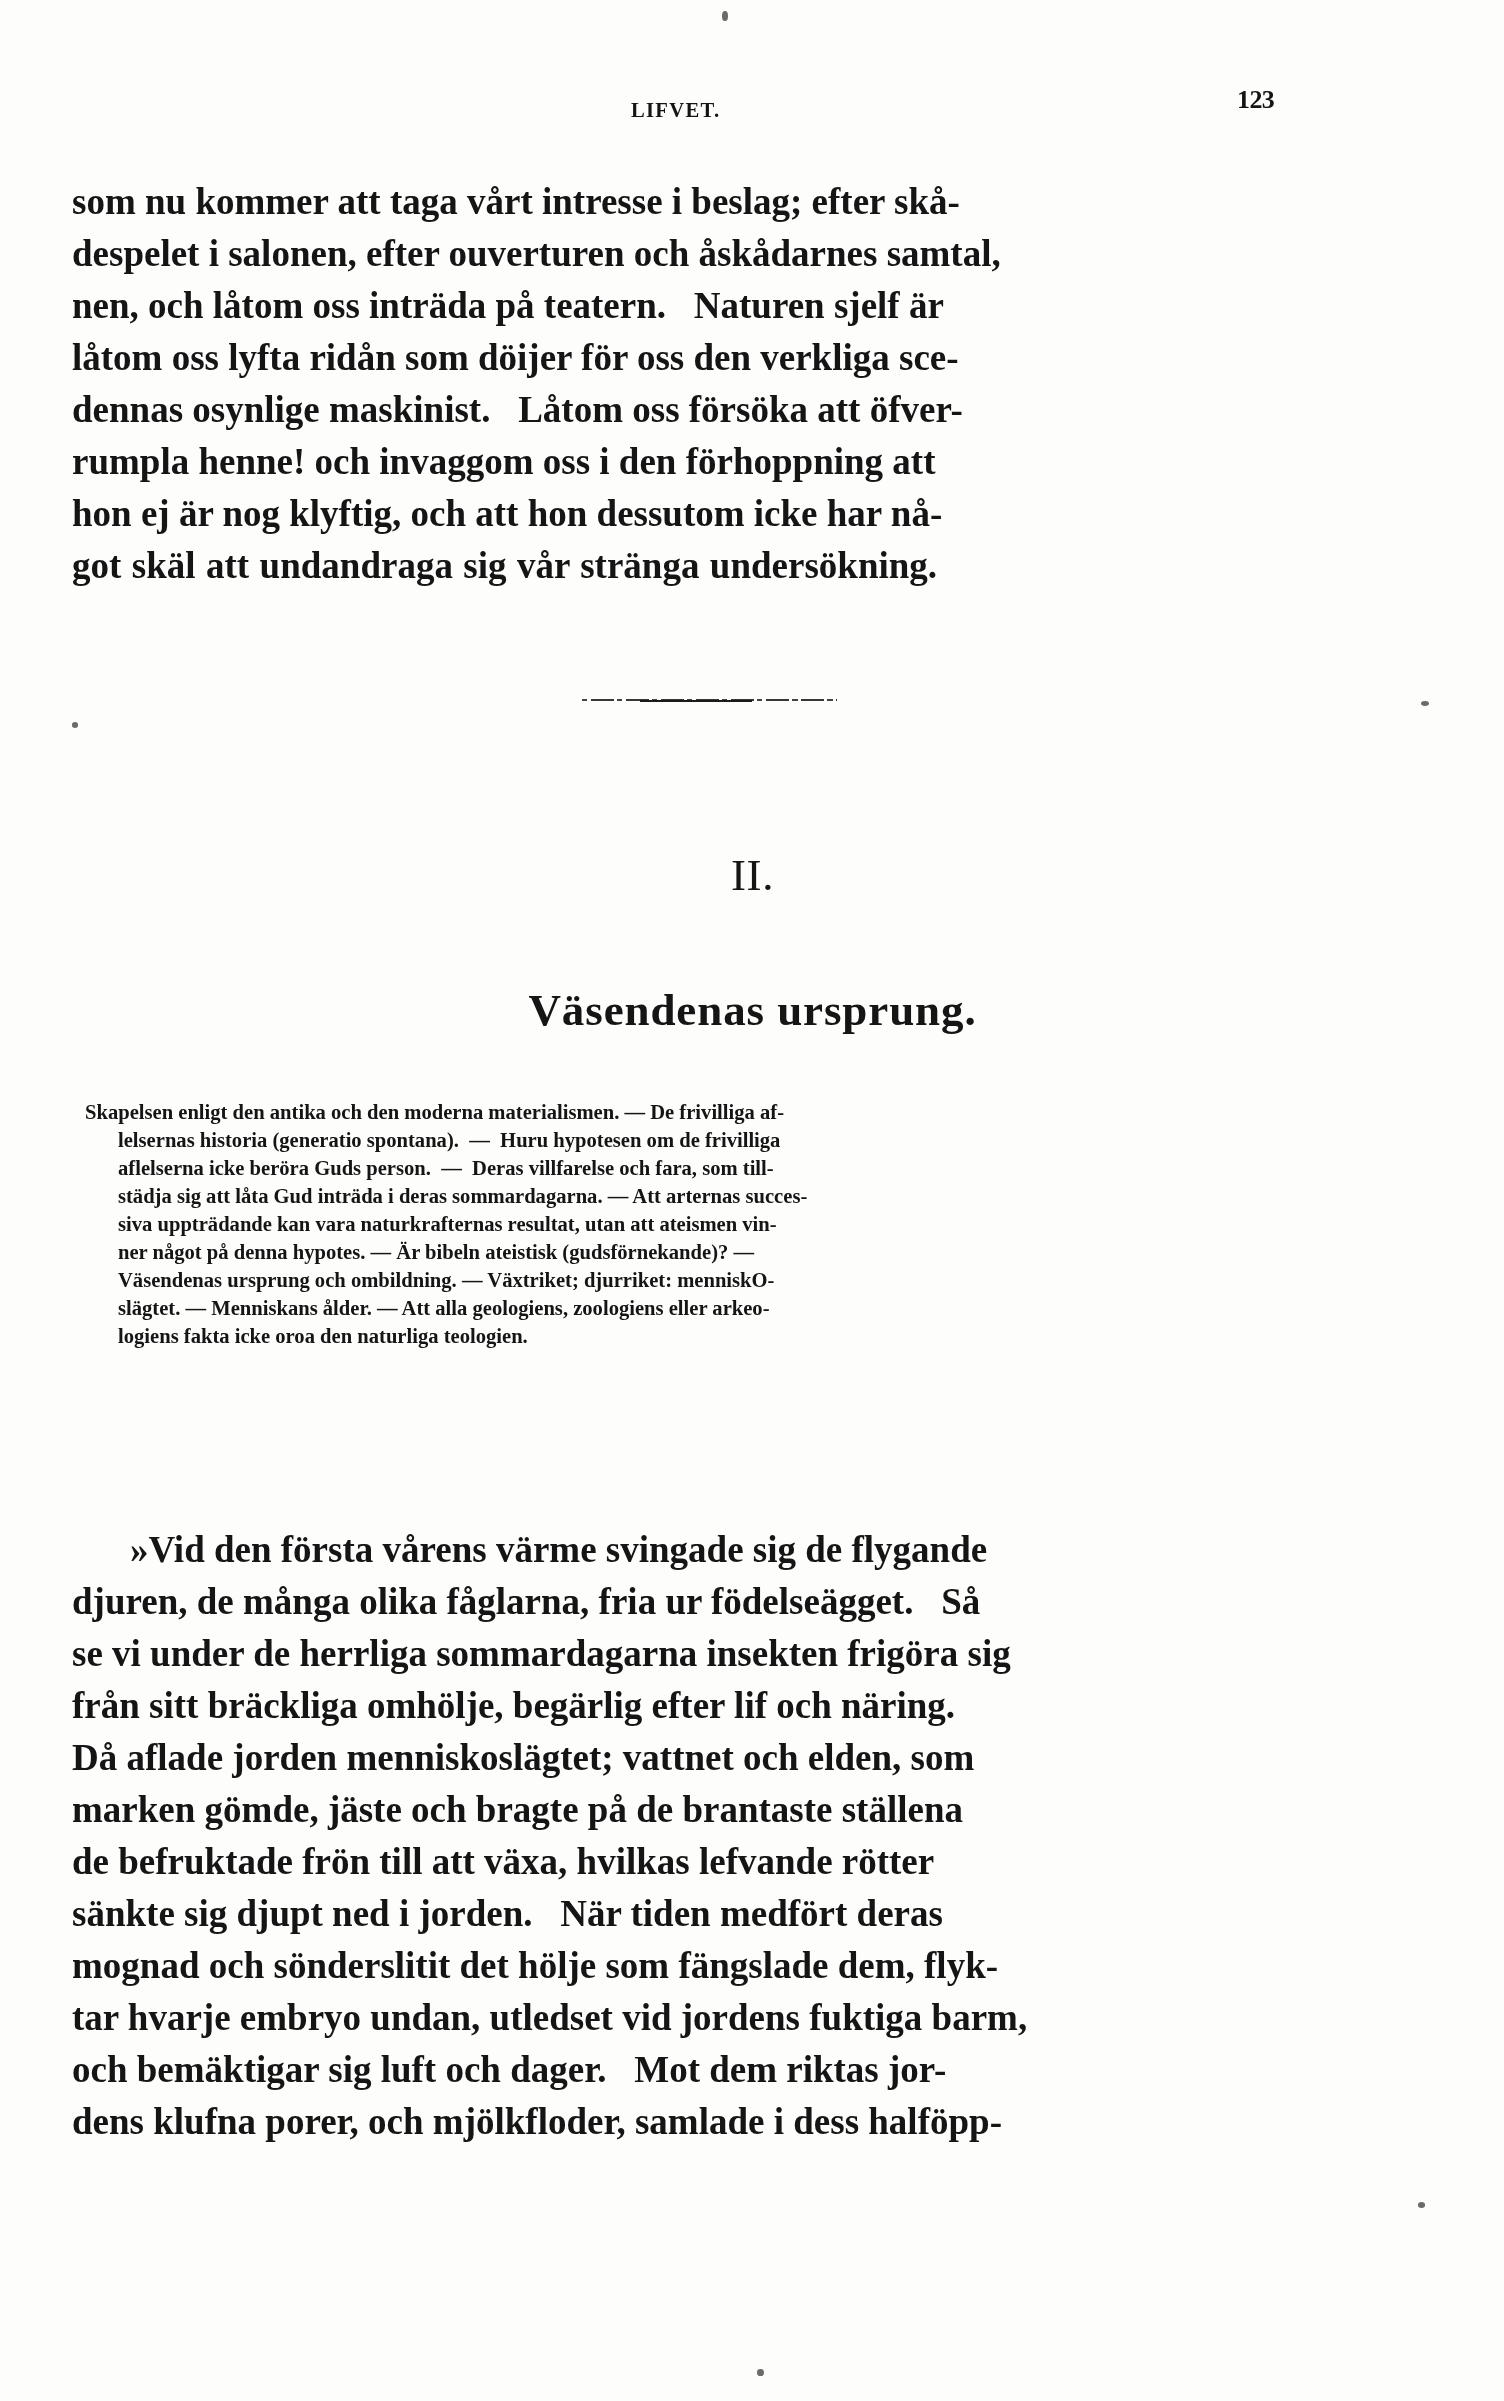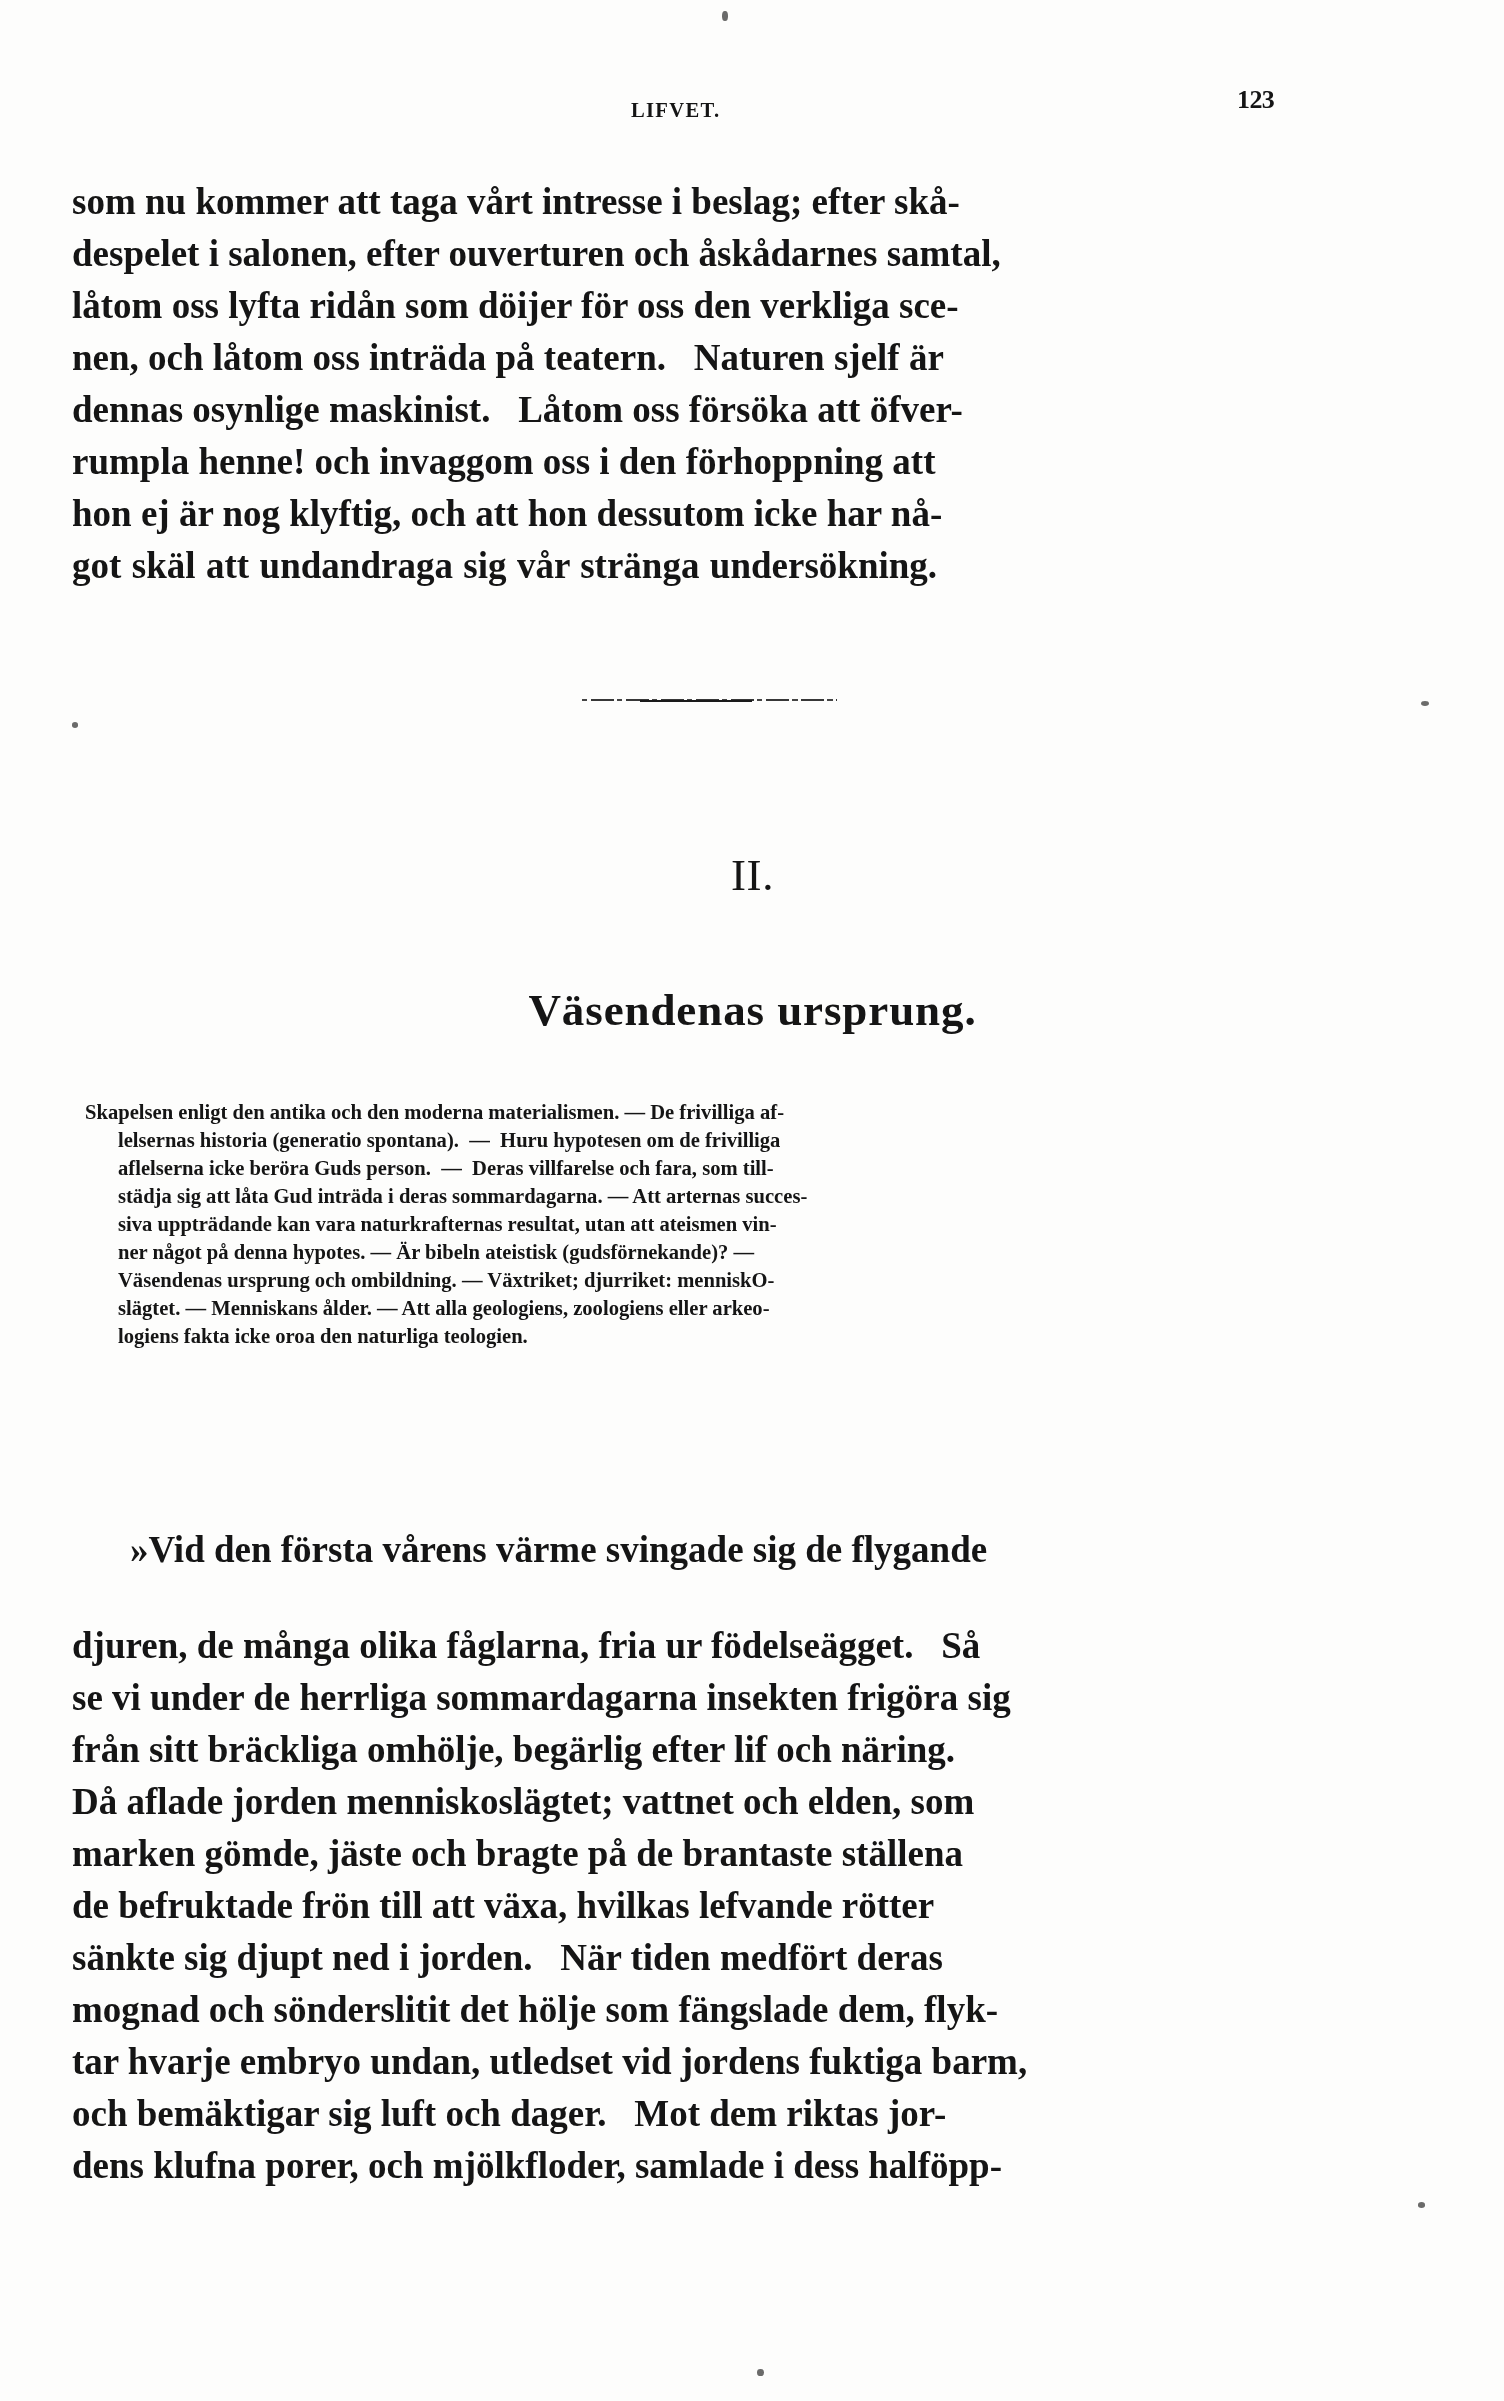--- a/index.html
+++ b/index.html
@@ -165,22 +165,22 @@
   <div class="speck speck-bottom"></div>
 
   <div class="runhead">
     <span class="runhead-title ink">LIFVET.</span>
     <span class="runhead-folio ink">123</span>
   </div>
 
   <div class="col body-block para-top ink" id="para-top">
       <span class="ln" style="display: block; white-space: pre; word-spacing: 0px;">som nu kommer att taga vårt intresse i beslag; efter skå-</span>
       <span class="ln" style="display: block; white-space: pre; word-spacing: 0px;">despelet i salonen, efter ouverturen och åskådarnes samtal,</span>
+      <span class="ln" style="display: block; white-space: pre; word-spacing: 0px;">nen, och låtom oss inträda på teatern.   Naturen sjelf är</span>
       <span class="ln" style="display: block; white-space: pre; word-spacing: 0px;">låtom oss lyfta ridån som döijer för oss den verkliga sce-</span>
-      <span class="ln" style="display: block; white-space: pre; word-spacing: 0px;">nen, och låtom oss inträda på teatern.   Naturen sjelf är</span>
       <span class="ln" style="display: block; white-space: pre; word-spacing: 0px;">dennas osynlige maskinist.   Låtom oss försöka att öfver-</span>
       <span class="ln" style="display: block; white-space: pre; word-spacing: 0px;">rumpla henne! och invaggom oss i den förhoppning att</span>
       <span class="ln" style="display: block; white-space: pre; word-spacing: 0px;">hon ej är nog klyftig, och att hon dessutom icke har nå-</span>
       <span class="ln">got skäl att undandraga sig vår stränga undersökning.</span>
     </div>
 
   <div class="divider"></div>
   <div class="divider-solid"></div>
 
   <div class="chapter-num ink">II.</div>
@@ -194,21 +194,21 @@
       <span class="sln" style="display: block; white-space: pre; word-spacing: 0px; text-indent: 33px;">städja sig att låta Gud inträda i deras sommardagarna. — Att arternas succes-</span>
       <span class="sln" style="display: block; white-space: pre; word-spacing: 0px; text-indent: 33px;">siva uppträdande kan vara naturkrafternas resultat, utan att ateismen vin-</span>
       <span class="sln" style="display: block; white-space: pre; word-spacing: 0px; text-indent: 33px;">ner något på denna hypotes. — Är bibeln ateistisk (gudsförnekande)? —</span>
       <span class="sln" style="display: block; white-space: pre; word-spacing: 0px; text-indent: 33px;">Väsendenas ursprung och ombildning. — Växtriket; djurriket: menniskO-</span>
       <span class="sln" style="display: block; white-space: pre; word-spacing: 0px; text-indent: 33px;">slägtet. — Menniskans ålder. — Att alla geologiens, zoologiens eller arkeo-</span>
       <span class="sln" style="text-indent: 33px;">logiens fakta icke oroa den naturliga teologien.</span>
     </div>
 
   <div class="col body-block para-quote ink" id="para-quote">
       <span class="ln" style="display: block; white-space: pre; word-spacing: 0px; text-indent: 58px;">»Vid den första vårens värme svingade sig de flygande</span>
-      <span class="ln" style="display: block; white-space: pre; word-spacing: 0px; margin-top: 44px;">djuren, de många olika fåglarna, fria ur födelseägget.   Så</span>
+      <span class="ln" style="display: block; white-space: pre; word-spacing: 0px;">djuren, de många olika fåglarna, fria ur födelseägget.   Så</span>
       <span class="ln" style="display: block; white-space: pre; word-spacing: 0px;">se vi under de herrliga sommardagarna insekten frigöra sig</span>
       <span class="ln" style="display: block; white-space: pre; word-spacing: 0px;">från sitt bräckliga omhölje, begärlig efter lif och näring.</span>
       <span class="ln" style="display: block; white-space: pre; word-spacing: 0px;">Då aflade jorden menniskoslägtet; vattnet och elden, som</span>
       <span class="ln" style="display: block; white-space: pre; word-spacing: 0px;">marken gömde, jäste och bragte på de brantaste ställena</span>
       <span class="ln" style="display: block; white-space: pre; word-spacing: 0px;">de befruktade frön till att växa, hvilkas lefvande rötter</span>
       <span class="ln" style="display: block; white-space: pre; word-spacing: 0px;">sänkte sig djupt ned i jorden.   När tiden medfört deras</span>
       <span class="ln" style="display: block; white-space: pre; word-spacing: 0px;">mognad och sönderslitit det hölje som fängslade dem, flyk-</span>
       <span class="ln" style="display: block; white-space: pre; word-spacing: 0px;">tar hvarje embryo undan, utledset vid jordens fuktiga barm,</span>
       <span class="ln" style="display: block; white-space: pre; word-spacing: 0px;">och bemäktigar sig luft och dager.   Mot dem riktas jor-</span>
       <span class="ln" style="display: block; white-space: pre; word-spacing: 0px;">dens klufna porer, och mjölkfloder, samlade i dess halföpp-</span>

